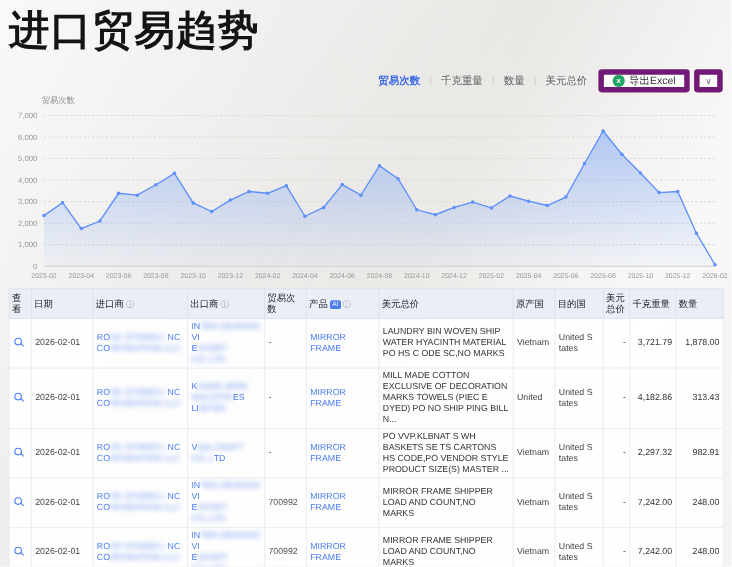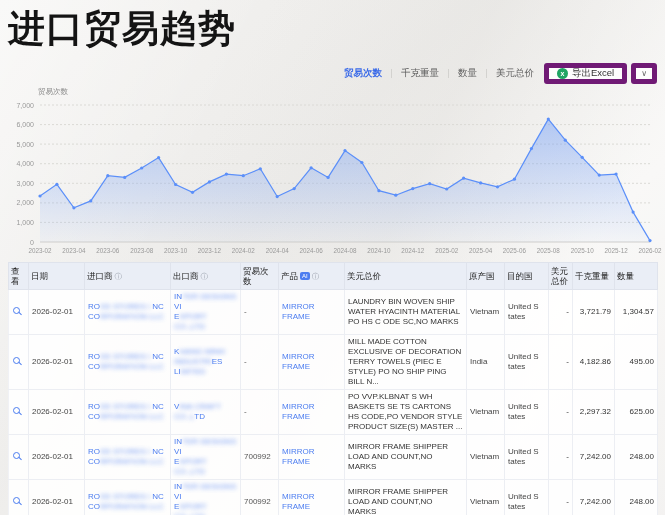--- a/index.html
+++ b/index.html
@@ -247,60 +247,60 @@
             <div><span>IN</span><span class="blur">TER DESIGNS</span><span> VI</span></div>
             <div><span>E</span><span class="blur">XPORT CO.,LTD</span></div>
           </td>
           <td class="c-hs">-</td>
           <td><span class="prod-link">MIRROR FRAME</span></td>
           <td class="c-desc">LAUNDRY BIN WOVEN SHIP WATER HYACINTH MATERIAL PO HS C ODE SC,NO MARKS</td>
           <td class="c-origin">Vietnam</td>
           <td class="c-dest">United S tates</td>
           <td class="num">-</td>
           <td class="num">3,721.79</td>
-          <td class="num">1,304.57</td>
+          <td class="num">1,878.00</td>
         </tr>
         <tr>
           <td class="c-view"><span class="mag"></span></td>
           <td class="c-date">2026-02-01</td>
           <td class="c-imp">
             <div><span>RO</span><span class="blur">SS STORES I</span><span> NC</span></div>
             <div><span>CO</span><span class="blur">RPORATION LLC</span></div>
           </td>
           <td class="c-exp">
             <div><span>K</span><span class="blur">HANG MINH INDUSTRI</span><span>ES</span></div>
             <div><span>LI</span><span class="blur">MITED</span></div>
           </td>
           <td class="c-hs">-</td>
           <td><span class="prod-link">MIRROR FRAME</span></td>
-          <td class="c-desc">MILL MADE COTTON EXCLUSIVE OF DECORATION TERRY TOWELS (PIEC E STYLE) PO NO SHIP PING BILL N...</td>
-          <td class="c-origin">India</td>
+          <td class="c-desc">MILL MADE COTTON EXCLUSIVE OF DECORATION MARKS TOWELS (PIEC E DYED) PO NO SHIP PING BILL N...</td>
+          <td class="c-origin">United</td>
           <td class="c-dest">United S tates</td>
           <td class="num">-</td>
           <td class="num">4,182.86</td>
-          <td class="num">495.00</td>
+          <td class="num">313.43</td>
         </tr>
         <tr>
           <td class="c-view"><span class="mag"></span></td>
           <td class="c-date">2026-02-01</td>
           <td class="c-imp">
             <div><span>RO</span><span class="blur">SS STORES I</span><span> NC</span></div>
             <div><span>CO</span><span class="blur">RPORATION LLC</span></div>
           </td>
           <td class="c-exp">
             <div><span>V</span><span class="blur">INA CRAFT CO.,L</span><span>TD</span></div>
           </td>
           <td class="c-hs">-</td>
           <td><span class="prod-link">MIRROR FRAME</span></td>
           <td class="c-desc">PO VVP.KLBNAT S WH BASKETS SE TS CARTONS HS CODE,PO VENDOR STYLE PRODUCT SIZE(S) MASTER ...</td>
           <td class="c-origin">Vietnam</td>
           <td class="c-dest">United S tates</td>
           <td class="num">-</td>
           <td class="num">2,297.32</td>
-          <td class="num">625.00</td>
+          <td class="num">982.91</td>
         </tr>
         <tr>
           <td class="c-view"><span class="mag"></span></td>
           <td class="c-date">2026-02-01</td>
           <td class="c-imp">
             <div><span>RO</span><span class="blur">SS STORES I</span><span> NC</span></div>
             <div><span>CO</span><span class="blur">RPORATION LLC</span></div>
           </td>
           <td class="c-exp">
             <div><span>IN</span><span class="blur">TER DESIGNS</span><span> VI</span></div>

